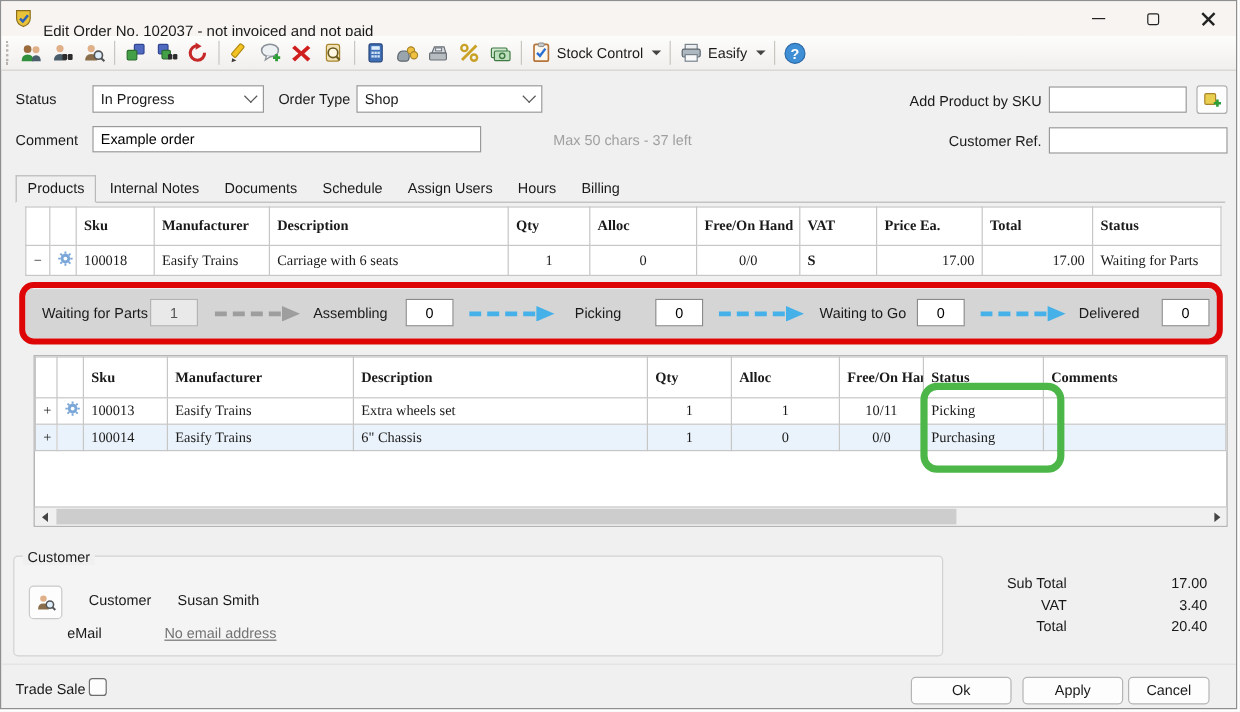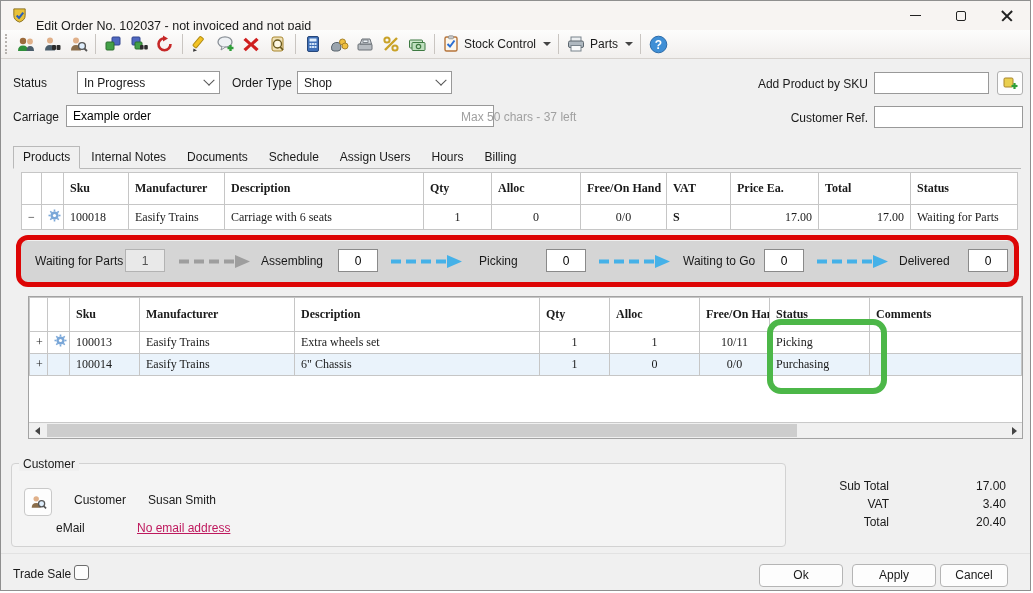--- a/index.html
+++ b/index.html
@@ -73,21 +73,21 @@
   .tri-l { width:0; height:0; border-top:4px solid transparent; border-bottom:4px solid transparent; border-right:5px solid #444; }
   .tri-r { width:0; height:0; border-top:4px solid transparent; border-bottom:4px solid transparent; border-left:5px solid #444; }
   .strack { flex:1; position:relative; height:15px; }
   .sthumb { position:absolute; left:2px; top:1px; width:78%; height:13px; background:#cdcdcd; }
 
   
   .groupbox { position:absolute; left:10px; top:462px; width:775px; height:84px; border:1px solid #d2d2d2; border-radius:4px; background:#f4f4f4; }
   .grouplabel { position:absolute; left:18px; top:456px; background:#f0f0f0; padding:0 4px; }
   .custbtn { position:absolute; left:12px; top:24px; width:28px; height:28px; background:#fdfdfd; border:1px solid #c9c9c9; border-radius:4px; display:flex; align-items:center; justify-content:center; }
   .custlbl { position:absolute; font-size:12px; }
-  .link { color:#be185d; text-decoration:underline; }
+  .link { color:#737373; text-decoration:underline; }
   .totlabel { position:absolute; width:120px; text-align:right; }
   .totval { position:absolute; width:90px; text-align:right; }
   .btn { position:absolute; height:23px; background:#fdfdfd; border:1px solid #b5b5b5; border-radius:4px; font-family:inherit; font-size:12px; text-align:center; padding-top:3px; }
   .footerline { position:absolute; left:0; top:552px; width:100%; height:1px; background:#e2e2e2; }
   .checkbox { position:absolute; width:15px; height:15px; border:1px solid #6d6d6d; border-radius:3px; background:#fdfdfd; }
 </style>
 </head>
 <body>
 
 <div class="window">
@@ -238,21 +238,21 @@
       <span class="tlabel">Stock Control</span>
       <span class="caret"></span>
     </div>
     <div class="tsep"></div>
     <div class="tbtn">
       <svg width="20" height="18" viewBox="0 0 20 18">
         <rect x="5" y="2" width="10" height="5" fill="#eceff1" stroke="#78838c"></rect>
         <rect x="2.5" y="6" width="15" height="6.5" rx="1.5" fill="#aeb8c0" stroke="#5c666e"></rect>
         <rect x="5" y="10.5" width="10" height="5.5" fill="#f7f9fa" stroke="#78838c"></rect>
       </svg>
-      <span class="tlabel">Parts</span>
+      <span class="tlabel">Easify</span>
       <span class="caret"></span>
     </div>
     <div class="tsep"></div>
     <div class="tbtn">
       <svg width="19" height="19" viewBox="0 0 19 19">
         <circle cx="9.5" cy="9.5" r="8.3" fill="#3f8fd6" stroke="#2a6aa8"></circle>
         <text x="9.5" y="14" text-anchor="middle" font-size="12" font-weight="bold" fill="#fff" font-family="'Liberation Sans',sans-serif">?</text>
       </svg>
     </div>
   </div>
@@ -261,22 +261,22 @@
   <div class="combo" style="left:76px; top:70px; width:143px;">
     <span>In Progress</span>
     <span class="chev"></span>
   </div>
   <span class="flabel" style="left:231px; top:75px;">Order Type</span>
   <div class="combo" style="left:296px; top:70px; width:155px;">
     <span>Shop</span>
     <span class="chev"></span>
   </div>
 
-  <span class="flabel" style="left:12px; top:109px;">Carriage</span>
-  <input class="tinput" style="left: 65px; top: 104px; width: 428px; height: 22px;" value="Example order">
+  <span class="flabel" style="left:12px; top:109px;">Comment</span>
+  <input class="tinput" style="left: 76px; top: 104px; width: 324px; height: 22px;" value="Example order">
   <span class="flabel hint" style="left:460px; top:109px;">Max 50 chars - 37 left</span>
 
   <span class="flabel" style="left:755px; top:76px; width:112px; text-align:right;">Add Product by SKU</span>
   <input class="tinput" style="left: 873px; top: 71px; width: 115px; height: 22px;" value="">
   <div class="iconbtn" style="left:996px; top:70px; width:26px; height:24px;">
     <svg width="17" height="16" viewBox="0 0 17 16">
       <rect x="2" y="3" width="9" height="9" rx="1.2" fill="#e9cf4f" stroke="#a8842a"></rect>
       <line x1="12.5" y1="8" x2="12.5" y2="14" stroke="#2f9e38" stroke-width="2.2"></line>
         <line x1="9.5" y1="11" x2="15.5" y2="11" stroke="#2f9e38" stroke-width="2.2"></line>
     </svg>

